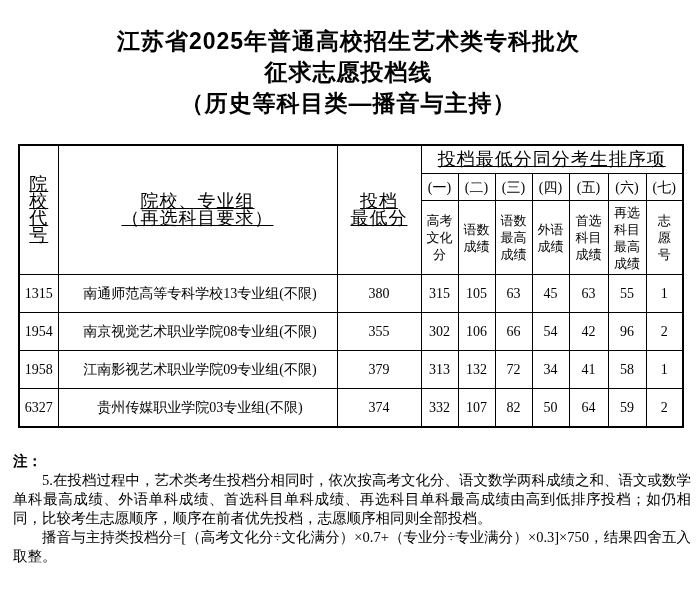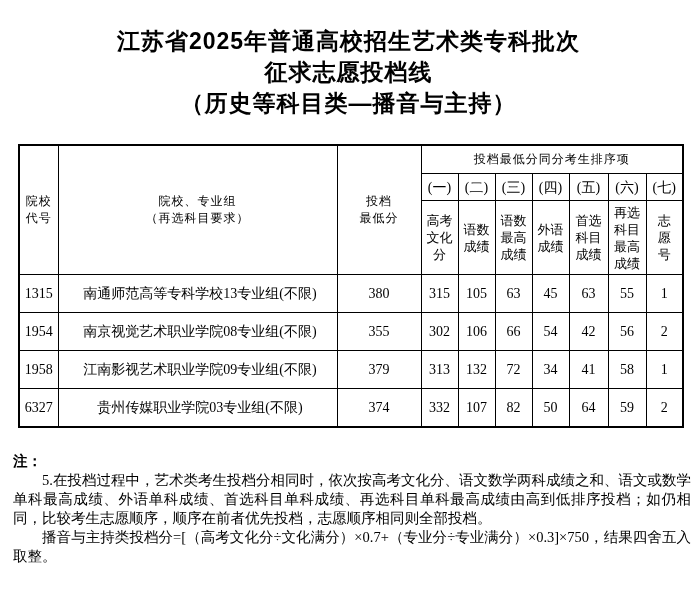--- a/index.html
+++ b/index.html
@@ -33,21 +33,21 @@
     border: 1px solid #000;
     padding: 0;
     text-align: center;
     vertical-align: middle;
     font-weight: normal;
     font-size: 13px;
     line-height: 17px;
     overflow: hidden;
   }
   .score-table .ml { white-space: pre-line; }
-  .row-sort-title th { height: 27px; font-size: 12px; letter-spacing: 1px; }
+  .row-sort-title th { height: 27px; font-size: 18px; letter-spacing: 1px; text-decoration: underline; }
   .row-sort-num th { height: 26px; font-size: 14px; }
   .row-sort-label th { height: 73px; }
   .data-row td { height: 37px; font-size: 14px; }
   .cell-name { text-align: right; padding-left: 5px !important; }
 
   .notes {
     margin: 24px 6px 0 13px;
     font-size: 14.5px;
     line-height: 19px;
     text-align: justify;
@@ -136,21 +136,21 @@
       </tr>
       <tr class="data-row">
         <td>1954</td>
         <td class="cell-name">南京视觉艺术职业学院08专业组(不限)</td>
         <td>355</td>
         <td>302</td>
         <td>106</td>
         <td>66</td>
         <td>54</td>
         <td>42</td>
-        <td>56</td>
+        <td>96</td>
         <td>2</td>
       </tr>
       <tr class="data-row">
         <td>1958</td>
         <td class="cell-name">江南影视艺术职业学院09专业组(不限)</td>
         <td>379</td>
         <td>313</td>
         <td>132</td>
         <td>72</td>
         <td>34</td>

